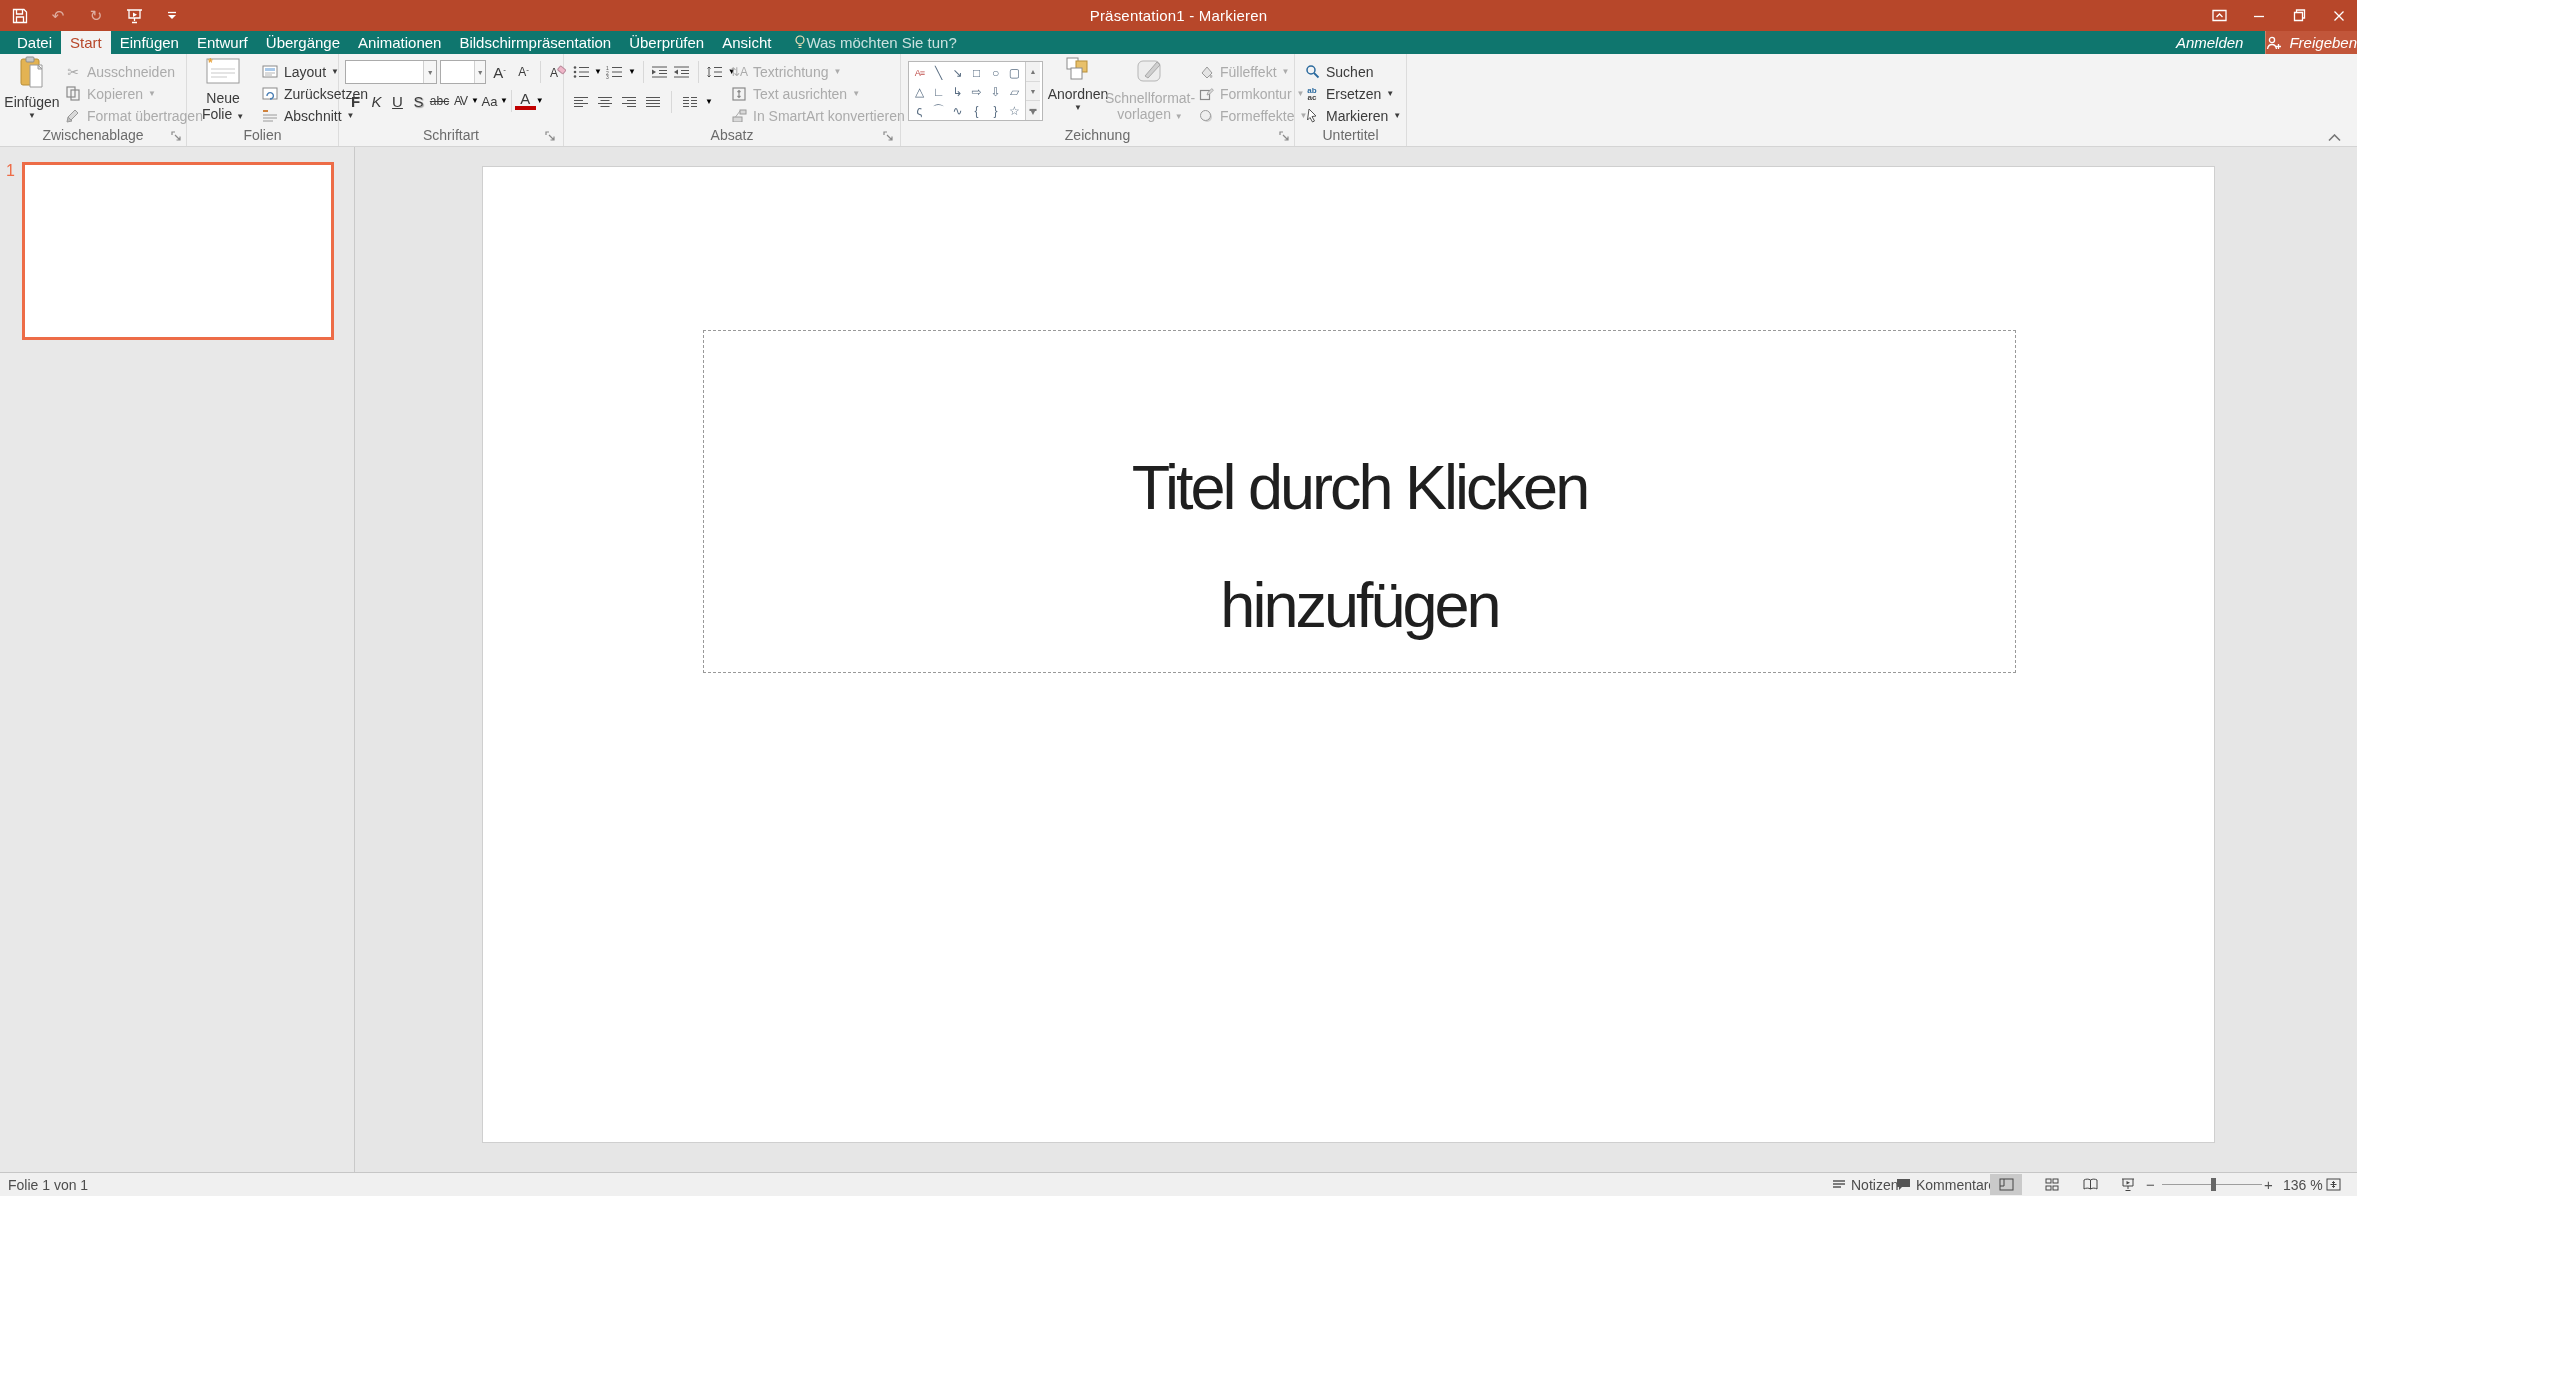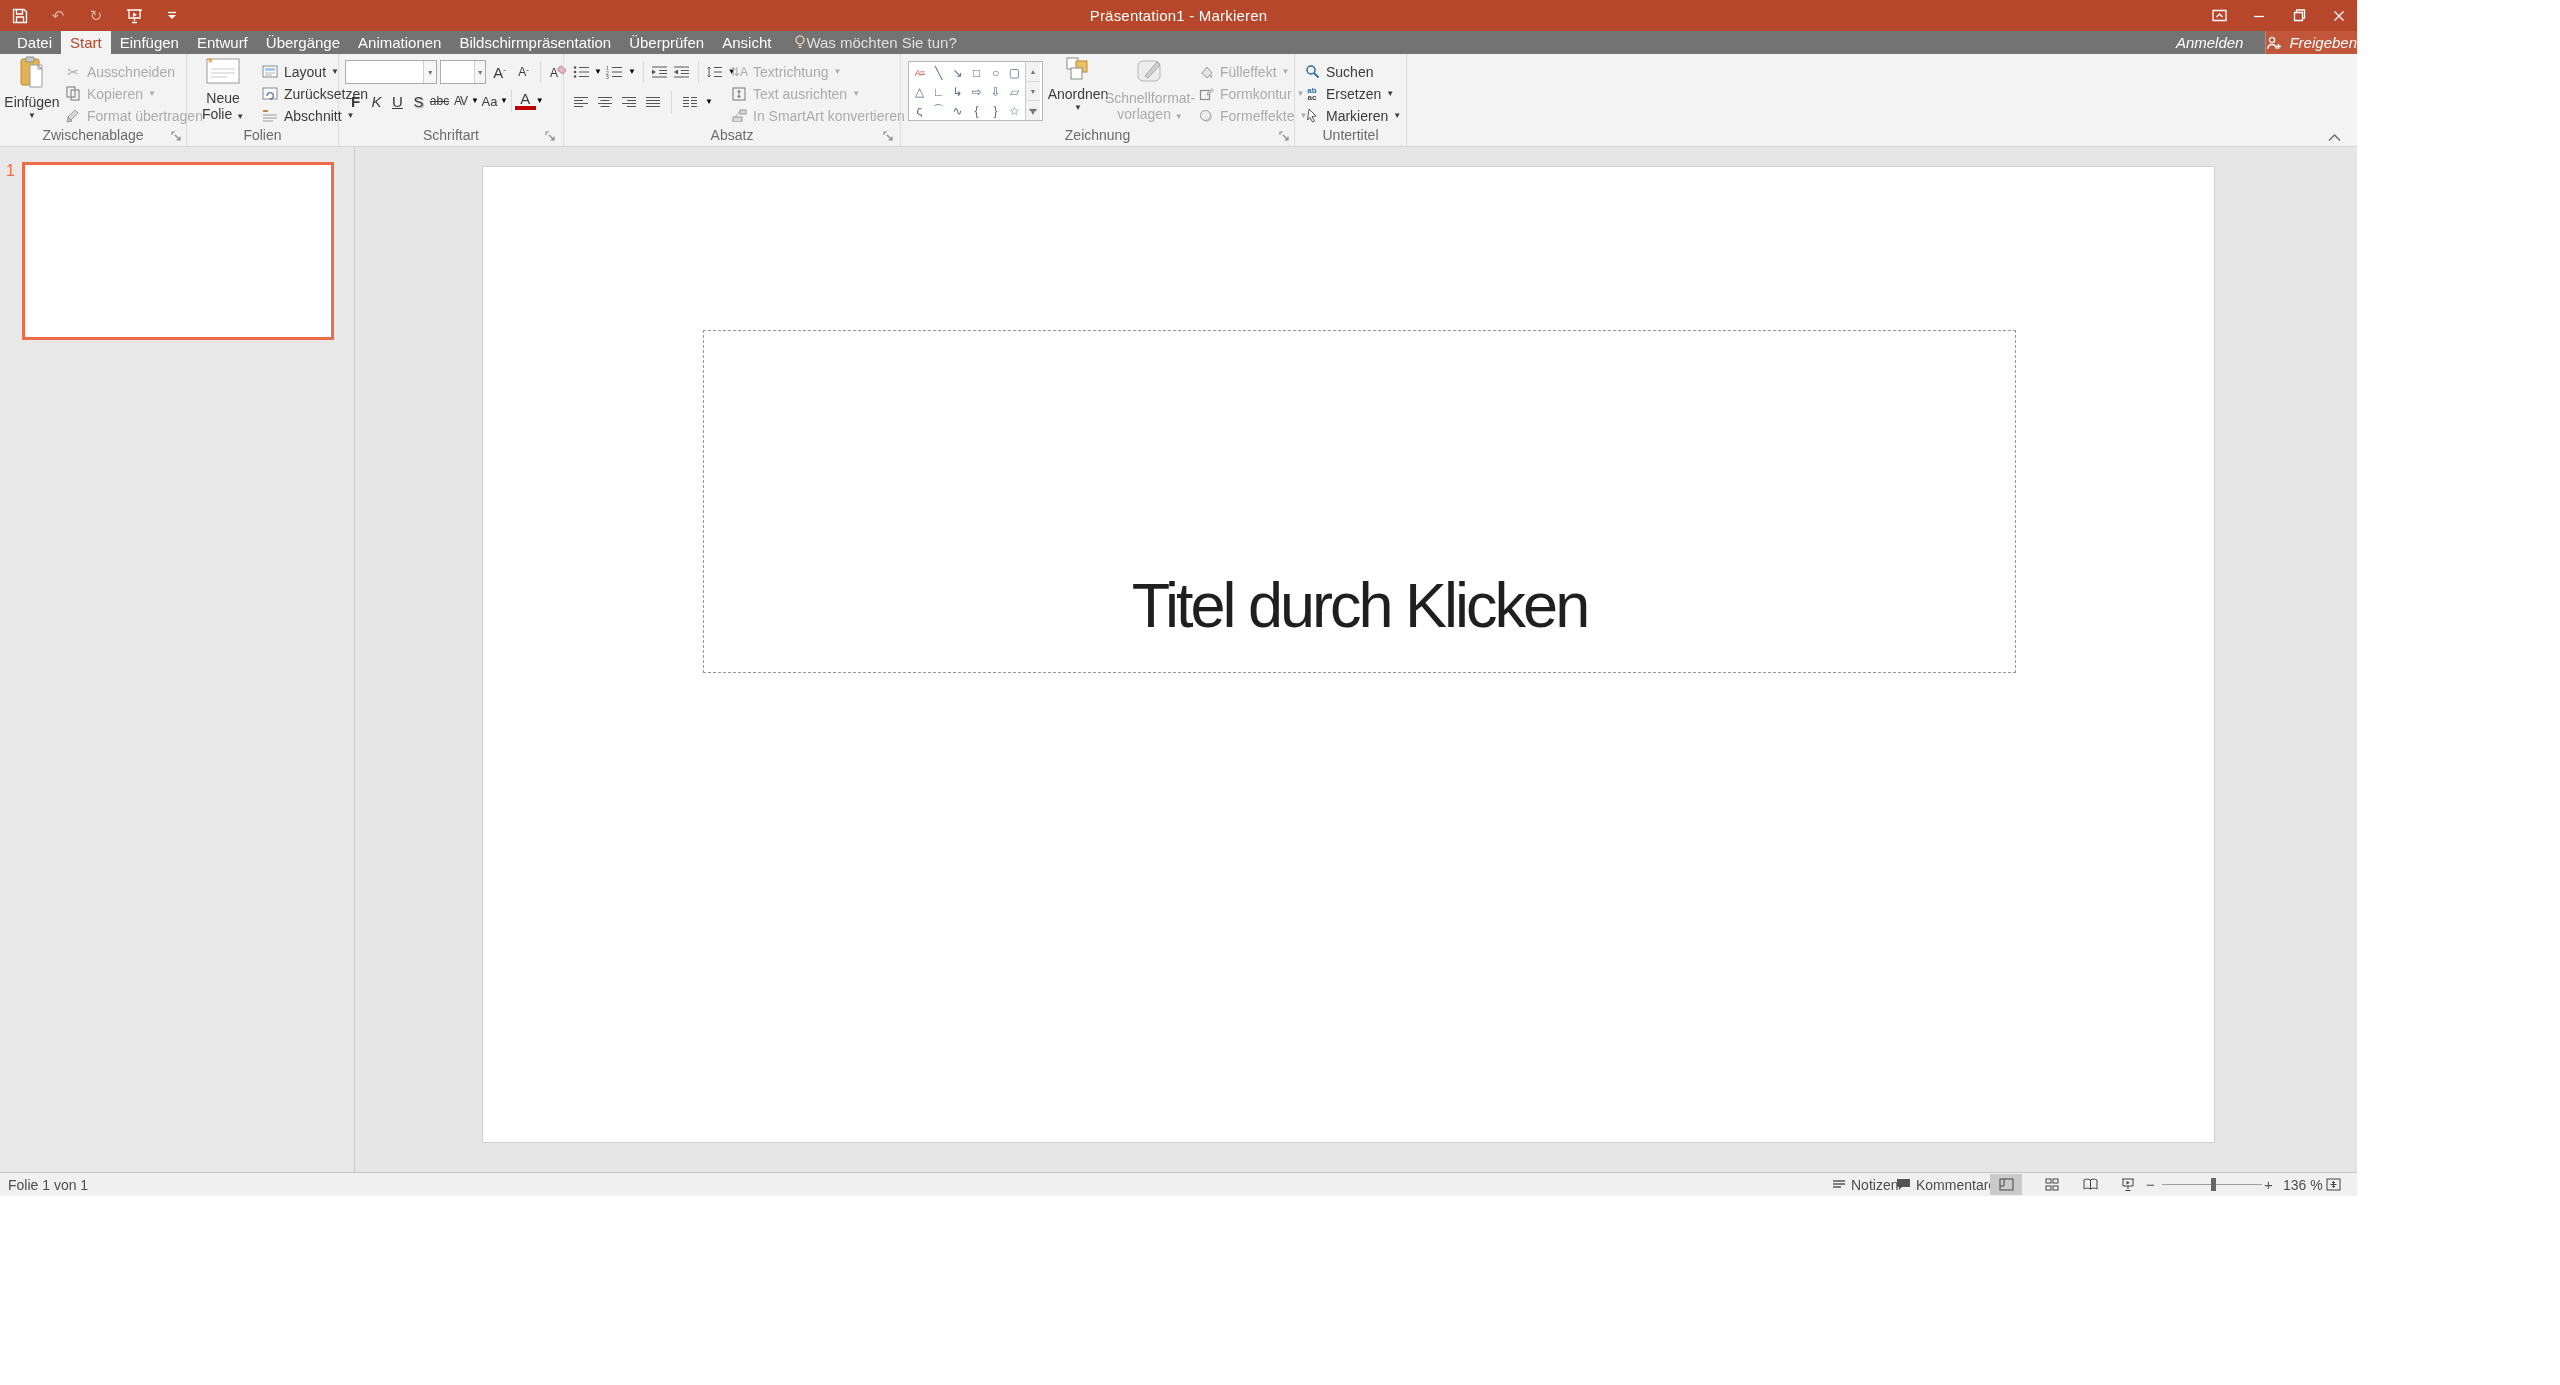--- a/index.html
+++ b/index.html
@@ -10,21 +10,21 @@
   
   .titlebar { position:absolute; left:0; top:0; width:100%; height:31px; background:#B7472A; }
   .qat { position:absolute; left:10px; top:0; height:31px; display:flex; align-items:center; gap:18px; }
   .qat .qbtn { width:20px; height:20px; display:flex; align-items:center; justify-content:center; color:#fff; font-size:15px; }
   .qat .dim { opacity:.55; }
   .tb-title { position:absolute; left:0; top:0; width:100%; height:31px; display:flex; align-items:center; justify-content:center; color:#fff; font-size:15px; letter-spacing:.2px; }
   .winctl { position:absolute; right:10px; top:0; height:31px; display:flex; align-items:center; gap:24px; }
   .winctl .wbtn { width:16px; height:16px; display:flex; align-items:center; justify-content:center; }
 
   
-  .tabrow { position:absolute; left:0; top:31px; width:100%; height:23px; background:#737373; display:flex; align-items:stretch; }
+  .tabrow { position:absolute; left:0; top:31px; width:100%; height:23px; background:#0f766e; display:flex; align-items:stretch; }
   .tabs { display:flex; margin-left:8px; }
   .tab { padding:0 9px; display:flex; align-items:center; color:#fff; font-size:15px; cursor:default; white-space:nowrap; }
   .tab.sel { background:#f3f3f3; color:#B7472A; }
   .tellme { display:flex; align-items:center; gap:0; margin-left:14px; color:rgba(255,255,255,.78); font-size:15px; }
   .tabrow-right { position:absolute; right:0; top:0; height:23px; display:flex; align-items:stretch;font-style:italic; }
   .signin { display:flex; align-items:center; color:#fff; font-size:15px; margin-right:22px; }
   .share { display:flex; align-items:center; gap:7px; color:#fff; font-size:15px; padding:0 0; background:#c2563a; border-left:1px solid rgba(255,255,255,.25); }
 
   
   .ribbon { position:absolute; left:0; top:54px; width:100%; height:93px; background:#f3f3f3; border-bottom:1px solid #d4d4d4; }
@@ -537,20 +537,21 @@
 
   <div class="workarea">
     <div class="thumbpanel">
       <span class="thumb-num">1</span>
       <div class="thumb"></div>
     </div>
 
     <div class="slide">
       <div class="ph ph-title">
         <div class="tl">Titel durch Klicken</div>
+        <div class="tl">hinzufügen</div>
       </div>
     </div>
   </div>
 
   <div class="statusbar">
     <div class="sb-left">Folie 1 von 1</div>
 
     <div class="sb-item" style="left:1832px;">
       <span>
         <svg width="14" height="12" viewBox="0 0 14 12">

